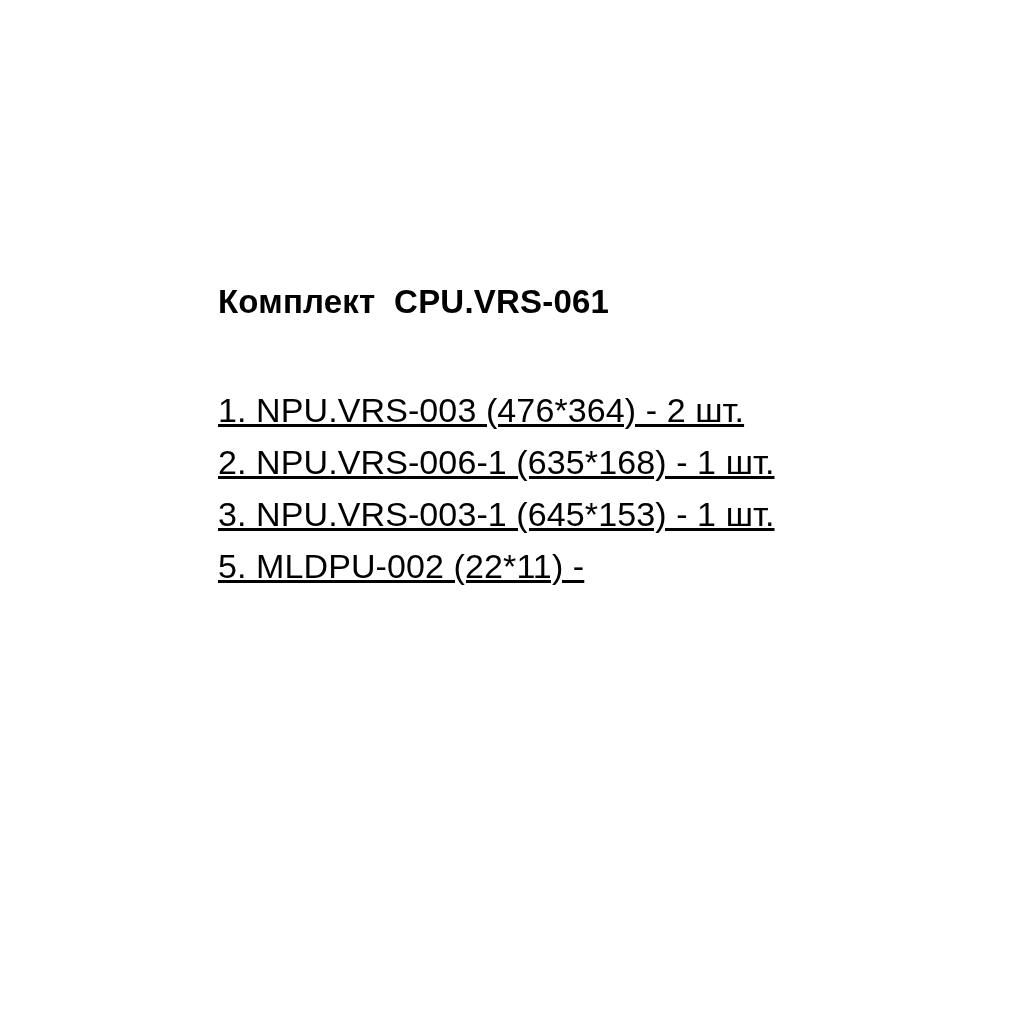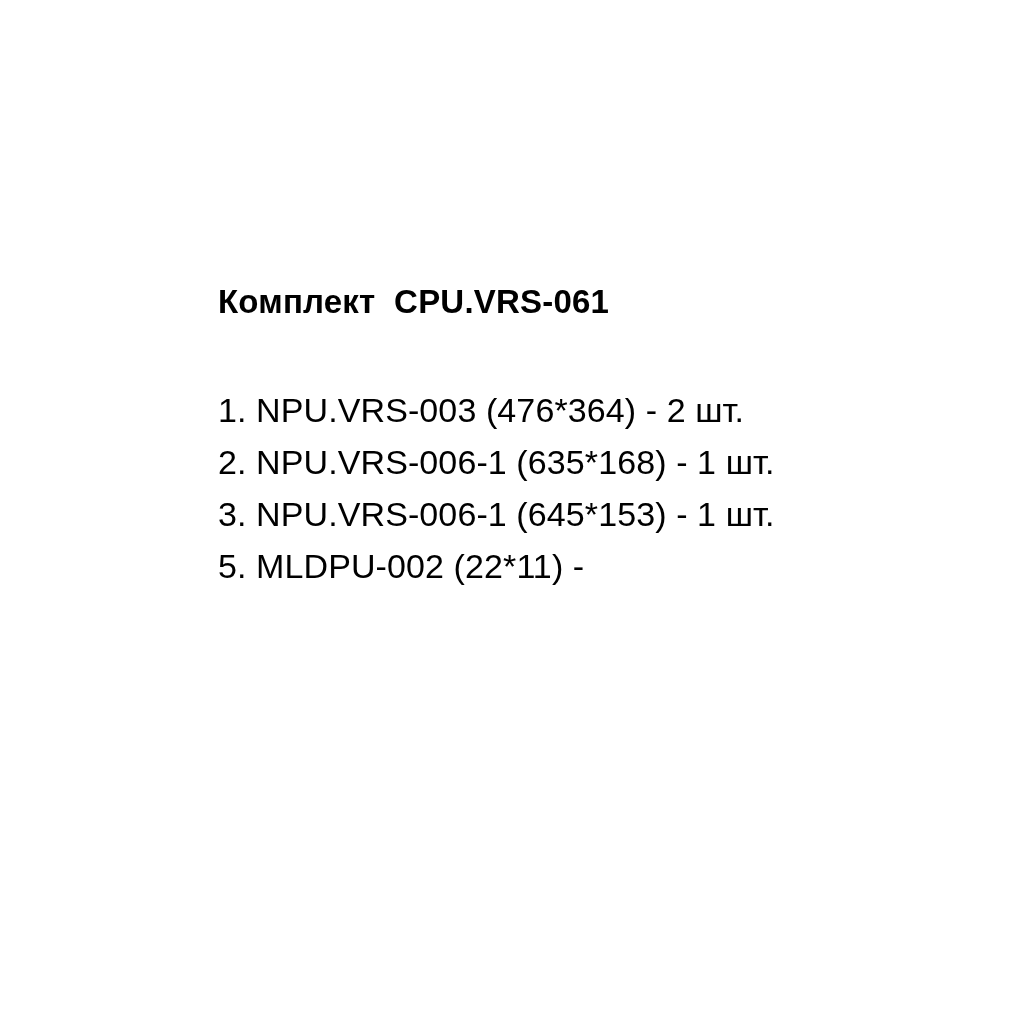--- a/index.html
+++ b/index.html
@@ -40,33 +40,34 @@
     list-style: none;
     margin: 0;
     padding: 0;
   }
   .items li {
     font-size: 34px;
     font-weight: normal;
     line-height: 52px;
     white-space: pre;
     letter-spacing: 0.1px;
+    text-decoration: underline;
   }
 </style>
 </head>
 <body>
 
 <div class="page">
   <div class="content">
 
     <div class="kit-title">Комплект  CPU.VRS-061</div>
 
     <div class="spacer"></div>
 
     <ul class="items">
       <li>1. NPU.VRS-003 (476*364) - 2 шт.</li>
       <li>2. NPU.VRS-006-1 (635*168) - 1 шт.</li>
-      <li>3. NPU.VRS-006-1 (645*153) - 1 шт.</li>
+      <li>3. NPU.VRS-003-1 (645*153) - 1 шт.</li>
       <li>5. MLDPU-002 (22*11) -</li>
     </ul>
 
   </div>
 </div>
 
 </body></html>

